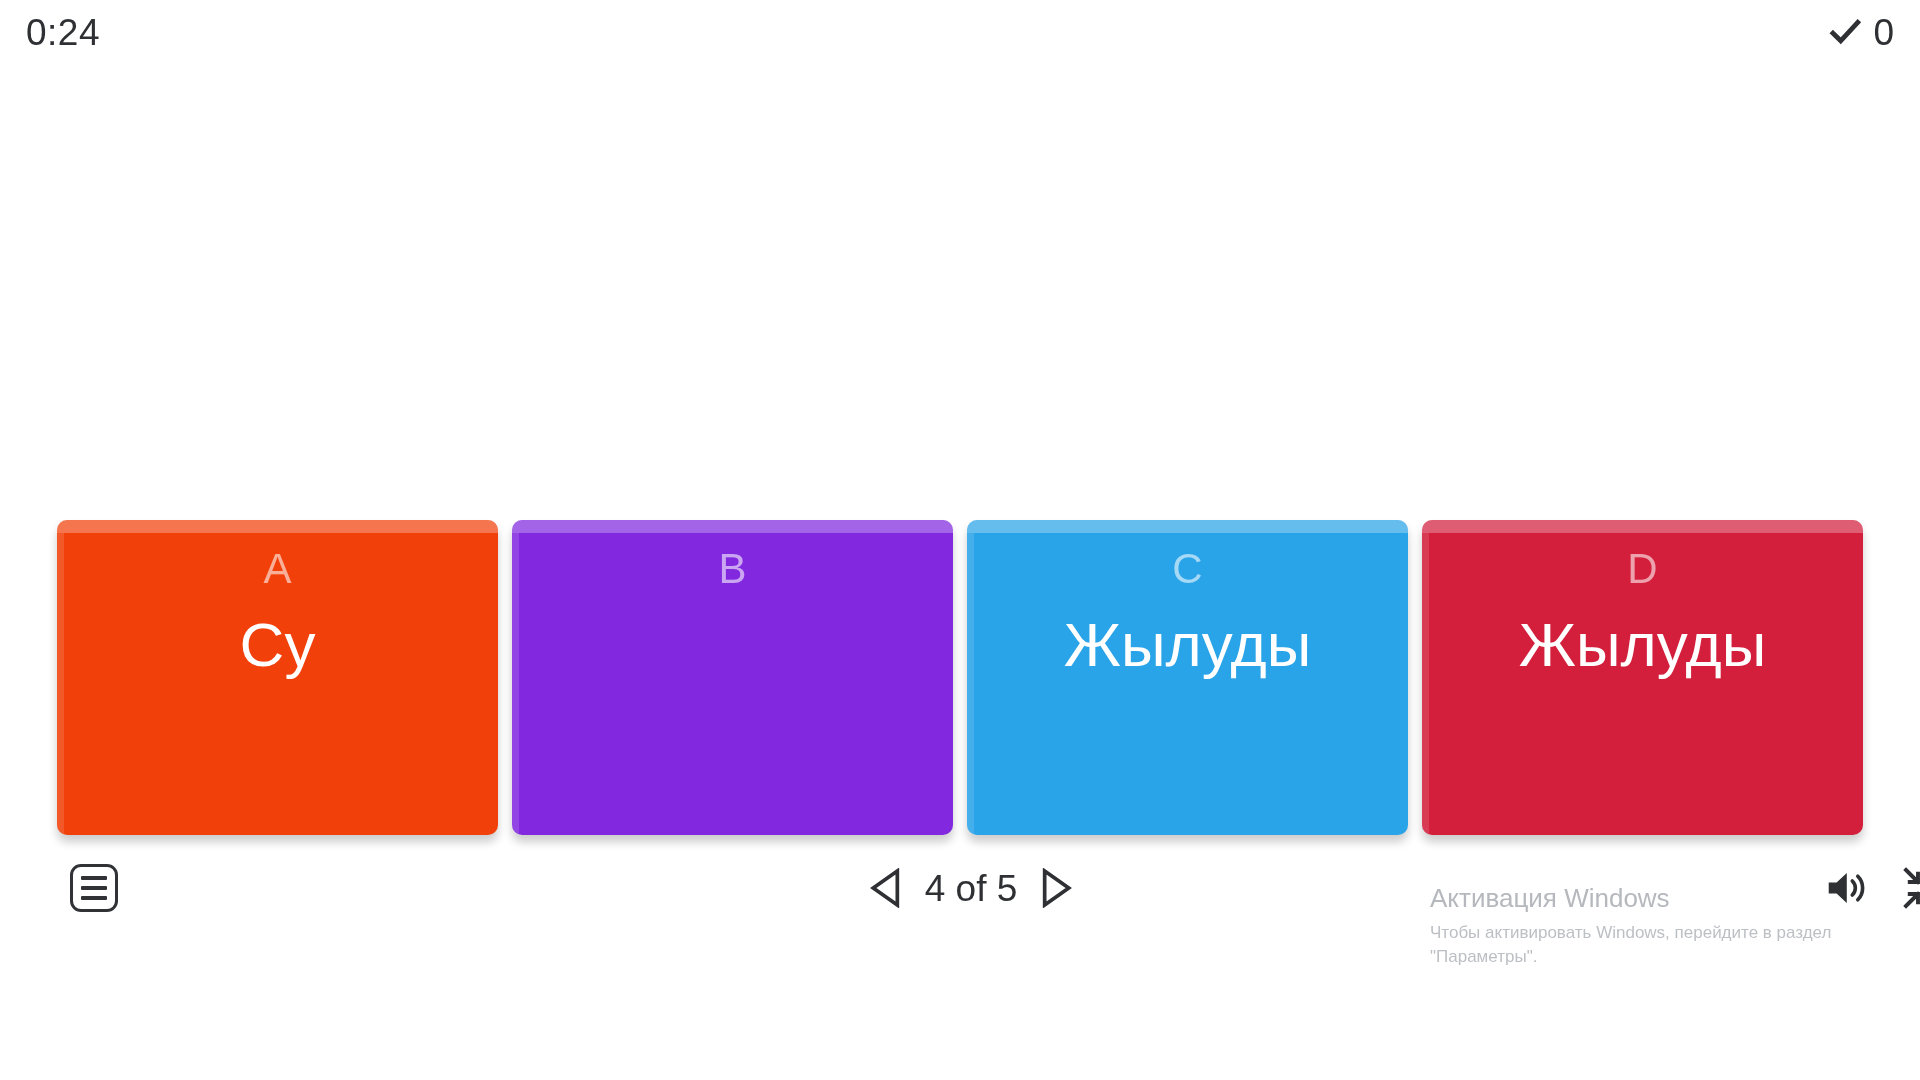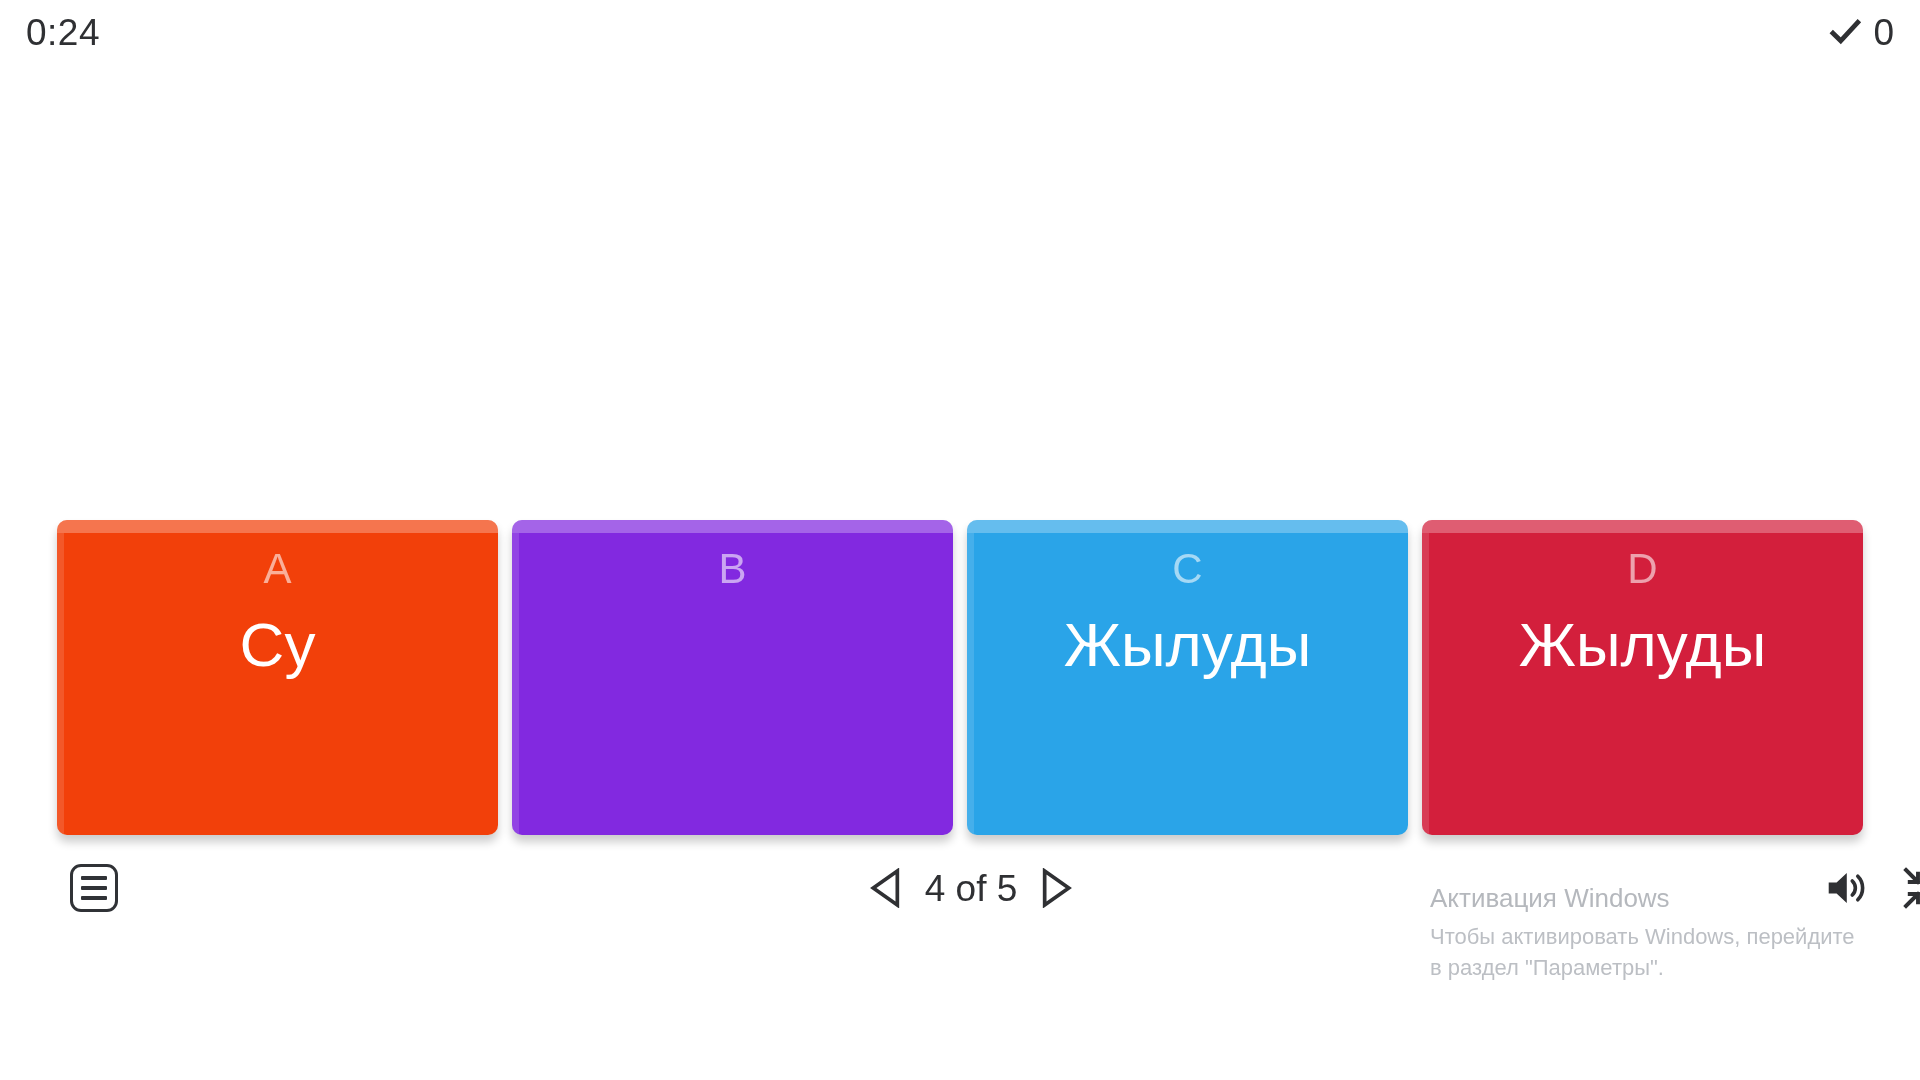--- a/index.html
+++ b/index.html
@@ -77,21 +77,21 @@
     max-width:100%;
   }
 
   
   .watermark {
     position:absolute; right:50px; top:882px;
     width:440px; text-align:left; color:#b9bcc0;
     user-select:none;
   }
   .wm-title { font-size:26px; line-height:1.25; font-weight:400; color:#b5b8bd; }
-  .wm-sub  { font-size:22px; line-height:1.45; margin-top:6px; color:#bcbfc4; }
+  .wm-sub  { font-size:17px; line-height:1.45; margin-top:6px; color:#bcbfc4; }
 
   
   .bottombar {
     position:absolute; bottom:0; left:0; width:1920px; height:96px;
     display:flex; align-items:center; justify-content:space-between;
     padding:0 22px;
     margin-left:48px;
   }
   .menu-btn {
     width:48px; height:48px; border:3px solid #303236; border-radius:11px;

